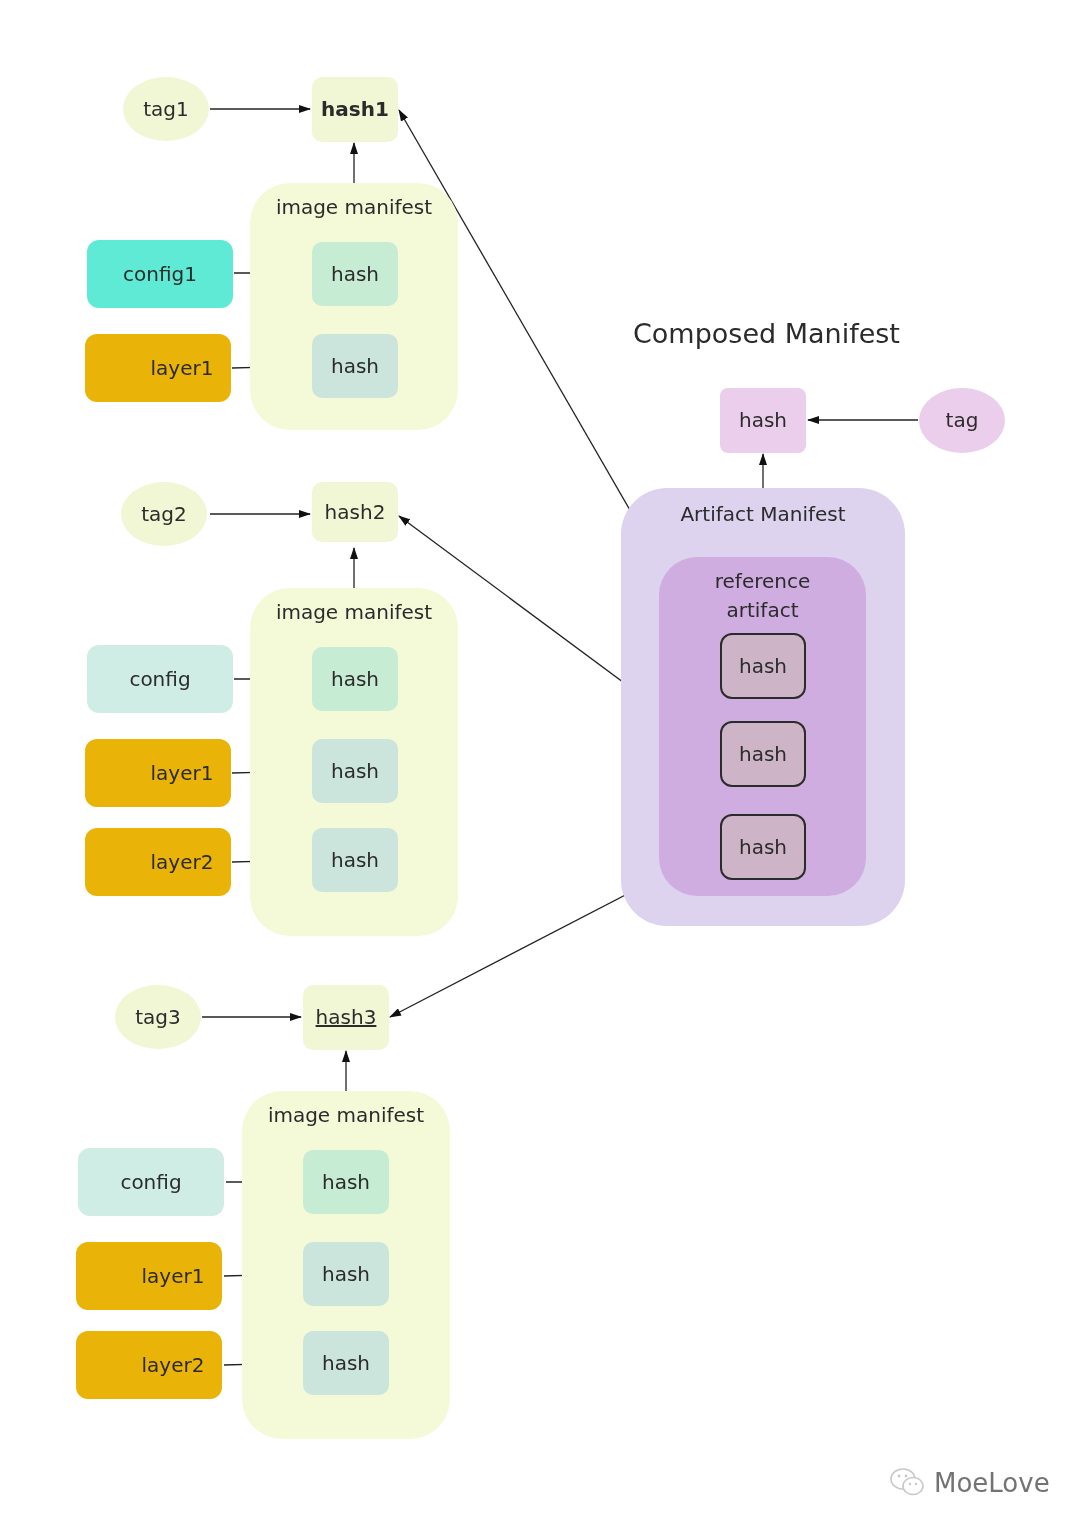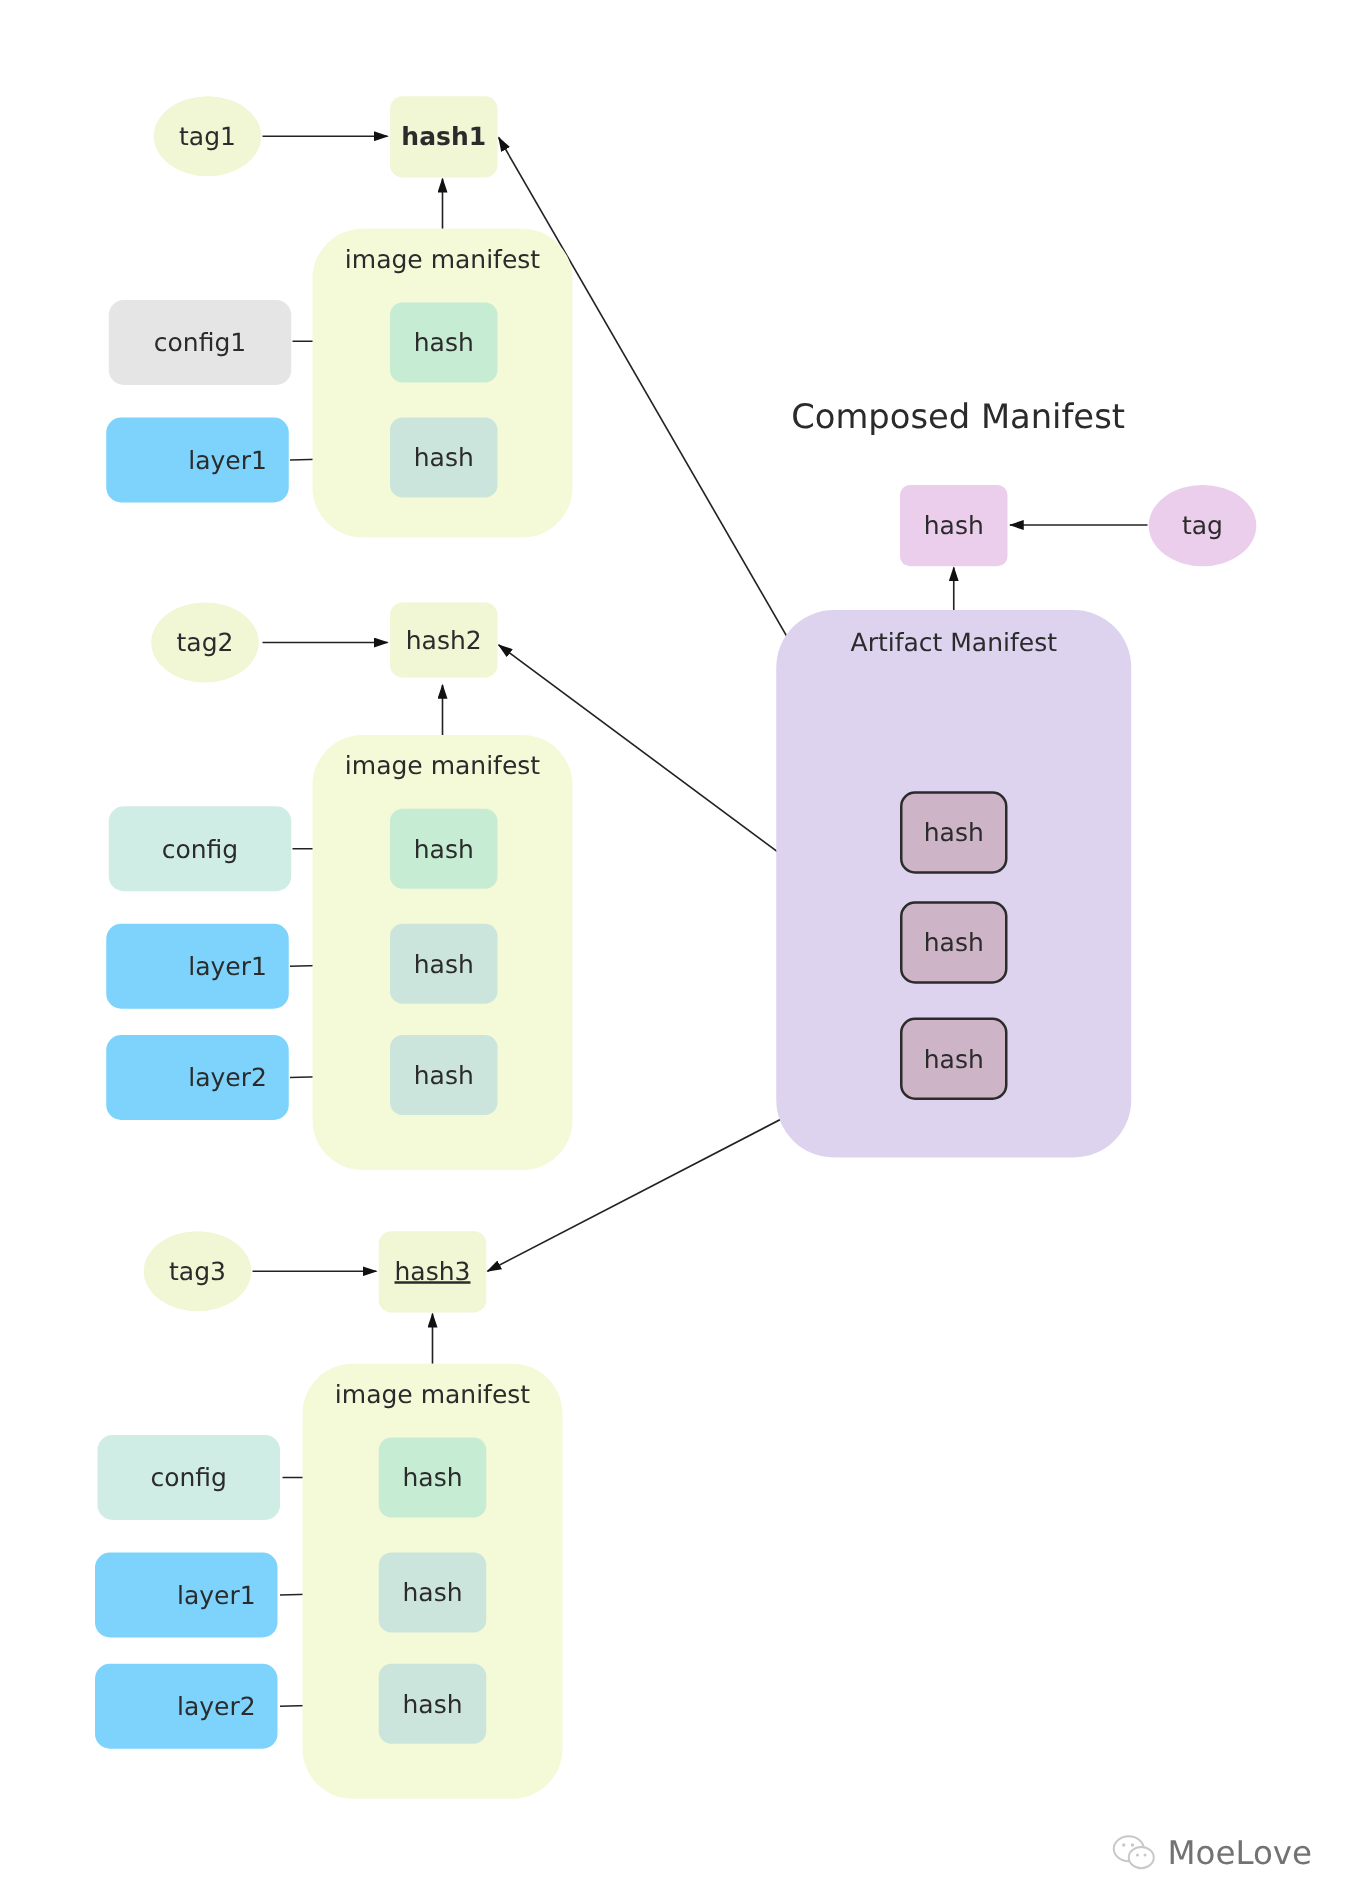--- a/index.html
+++ b/index.html
@@ -4,23 +4,23 @@
 <style>
   html, body { margin:0; padding:0; background:#ffffff; }
   #canvas { position:relative; width:1080px; height:1521px; overflow:hidden; background:#fff;
     font-family:"DejaVu Sans","Liberation Sans",sans-serif; color:#2b2b2b; }
   .n { position:absolute; display:flex; align-items:center; justify-content:center; box-sizing:border-box; font-size:20px; text-align:center; line-height:1.25; }
   .grp { position:absolute; box-sizing:border-box; }
   .grp-label { position:absolute; left:0; right:0; text-align:center; font-size:20px; }
   .yg { background:#f4f9d8; }
   .tagell { border-radius:50%; background:#f1f6d4; }
   .hashtop { border-radius:10px; background:#f1f6d4; }
-  .cfgcyan { background:#e5e5e5; border-radius:12px; }
+  .cfgcyan { background:#5eead4; border-radius:12px; }
   .cfgteal { background:#cfede4; border-radius:12px; }
-  .lay { background:#7dd3fc; border-radius:12px;padding-left:48px; }
+  .lay { background:#eab308; border-radius:12px;padding-left:48px; }
   .hgreen { background:#c6ecd3; border-radius:10px; }
   .hteal { background:#cce5dc; border-radius:10px; }
   .art-outer { background:#ddd3ef; border-radius:46px; }
   .art-inner { background:#d0ade0; border-radius:38px; }
   .hashref { background:#cdb4c6; border:2px solid #2b2b2b; border-radius:12px; }
   .pinkhash { background:#ebcdec; border-radius:8px; }
   .pinktag { background:#ebcdec; border-radius:50%; }
   #title { position:absolute; left:633px; top:318px; font-size:27px; color:#2b2b2b; }
   #edges { position:absolute; left:0; top:0; }
   #watermark { position:absolute; left:888px; top:1466px; display:flex; align-items:center; gap:6px; color:#737373; font-size:26px; }
@@ -95,20 +95,23 @@
   <div class="n lay" style="left:76px;top:1331px;width:146px;height:68px;">layer2</div>
   <div class="n hteal" style="left:303px;top:1331px;width:86px;height:64px;">hash</div>
 
   <div id="title">Composed Manifest</div>
   <div class="n pinkhash" style="left:720px;top:388px;width:86px;height:65px;">hash</div>
   <div class="n pinktag" style="left:919px;top:388px;width:86px;height:65px;">tag</div>
 
   <div class="grp art-outer" style="left:621px;top:488px;width:284px;height:438px;">
     <div class="grp-label" style="top:14px;">Artifact Manifest</div>
   </div>
+  <div class="grp art-inner" style="left:659px;top:557px;width:207px;height:339px;">
+    <div class="grp-label" style="top:10px;padding:0 40px;line-height:29px;">reference artifact</div>
+  </div>
   <div class="n hashref" style="left:720px;top:633px;width:86px;height:66px;">hash</div>
   <div class="n hashref" style="left:720px;top:721px;width:86px;height:66px;">hash</div>
   <div class="n hashref" style="left:720px;top:814px;width:86px;height:66px;">hash</div>
 
   <div id="watermark">
     <svg width="40" height="34" viewBox="0 0 40 34">
       <ellipse cx="15" cy="13" rx="12" ry="10" fill="none" stroke="#c8c8c8" stroke-width="1.6"></ellipse>
       <ellipse cx="25" cy="20" rx="10" ry="8.5" fill="#fff" stroke="#c8c8c8" stroke-width="1.6"></ellipse>
       <circle cx="11" cy="10" r="1.4" fill="#c8c8c8"></circle>
         <circle cx="18" cy="10" r="1.4" fill="#c8c8c8"></circle>

